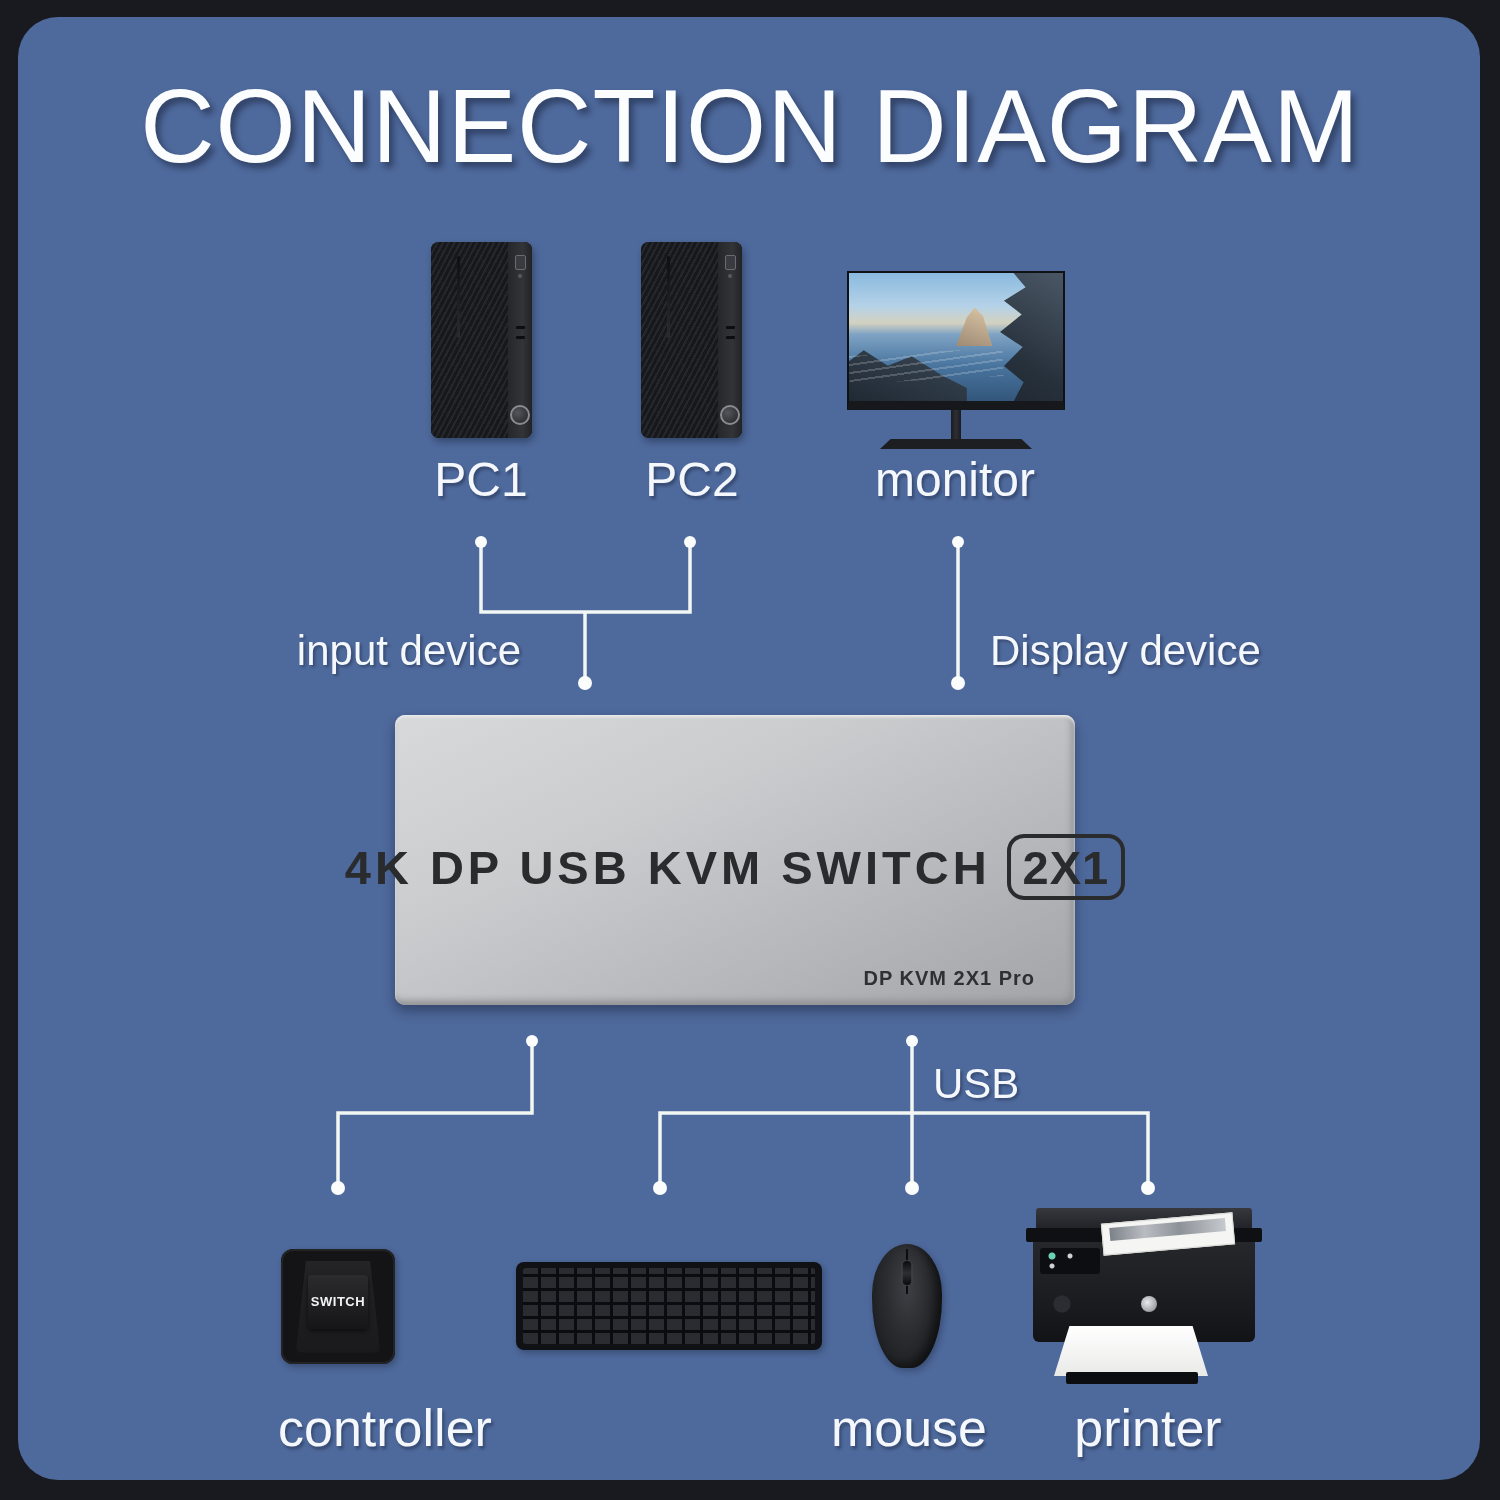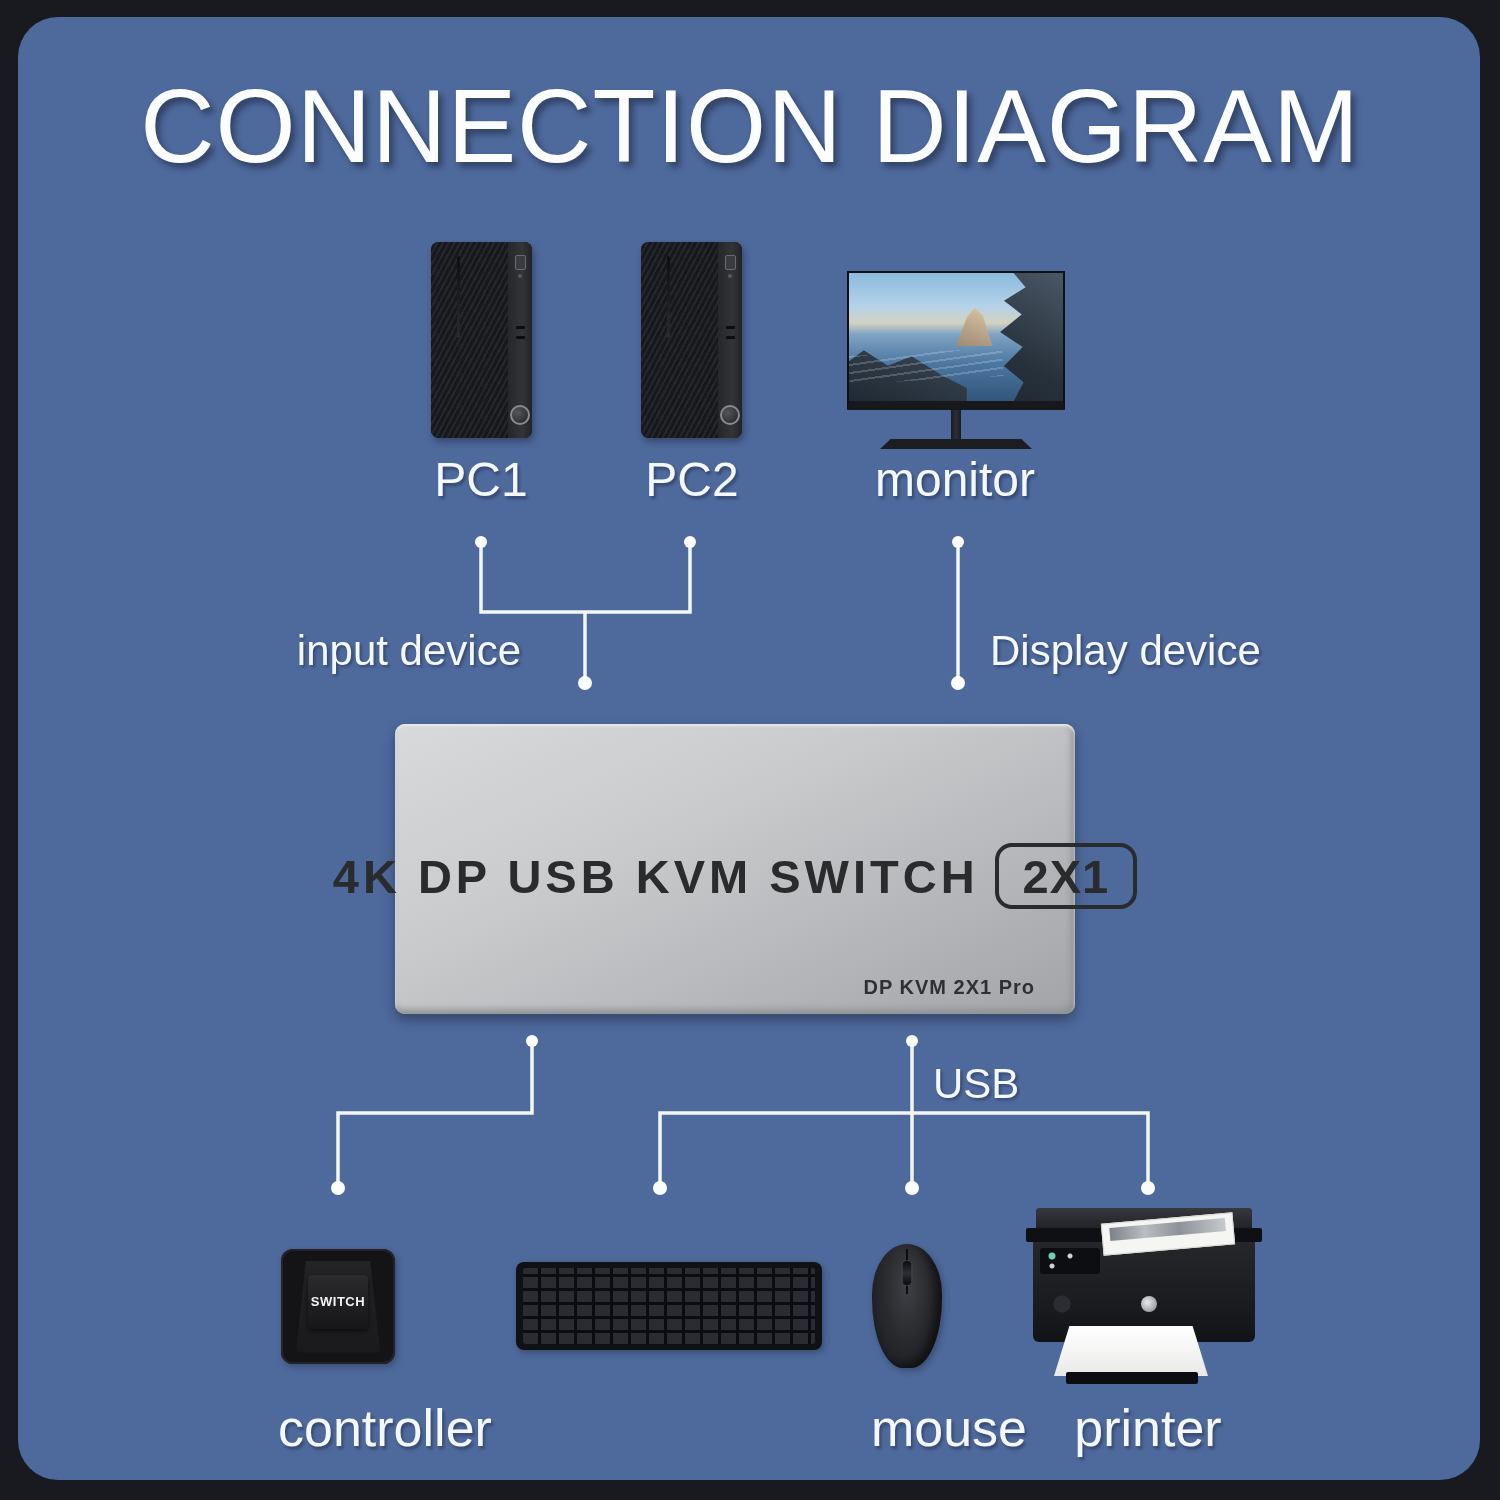--- a/index.html
+++ b/index.html
@@ -48,25 +48,25 @@
              clip-path:polygon(0 35%,14% 14%,34% 40%,54% 24%,78% 55%,100% 78%,100% 100%,0 100%);}
   .mon-foam{position:absolute;left:0;bottom:16%;width:72%;height:22%;opacity:.55;transform:rotate(-3deg);
             background:repeating-linear-gradient(175deg,rgba(255,255,255,.35) 0 2px,transparent 2px 8px);}
   .mon-neck{width:10px;height:30px;margin:0 auto;background:linear-gradient(90deg,#1a1b1f,#2e2f34,#1a1b1f);}
   .mon-base{width:152px;height:10px;margin:-1px auto 0;background:#1d1e22;
             clip-path:polygon(0 100%,7% 0,93% 0,100% 100%);}
 
   
   .kvm-box{position:absolute;left:395px;top:715px;width:680px;height:290px;border-radius:10px;
            background:linear-gradient(155deg,#d8d9db 0%,#cbccce 35%,#b6b7ba 70%,#a3a4a7 100%);
-           box-shadow:inset 0 2px 3px #eceded,inset -3px -4px 7px #8d8e91,0 6px 12px rgba(15,20,35,.4);margin-top:9px;}
+           box-shadow:inset 0 2px 3px #eceded,inset -3px -4px 7px #8d8e91,0 6px 12px rgba(15,20,35,.4);}
   .kvm-row{position:absolute;inset:0;display:flex;align-items:center;justify-content:center;gap:16px;
            transform:translateY(7px);}
   .kvm-name{font-size:47px;font-weight:bold;letter-spacing:4px;color:#2a2b2d;white-space:nowrap;}
-  .kvm-badge{border:4px solid #2a2b2d;border-radius:17px;padding:6px 24px 5px;
+  .kvm-badge{border:4px solid #2a2b2d;border-radius:17px;padding:6px 12px 5px;
              font-size:47px;font-weight:bold;letter-spacing:1px;color:#2a2b2d;line-height:1;}
   .kvm-model{position:absolute;right:40px;bottom:15px;font-size:20px;font-weight:bold;
              letter-spacing:1px;color:#2f3032;}
 
   
   .controller{position:absolute;left:281px;top:1249px;width:114px;height:115px;background:#141416;border-radius:12px;
               box-shadow:inset 0 0 0 2px #232326,2px 3px 6px rgba(10,15,25,.3);}
   .ctrl-inner{position:absolute;left:13%;top:10%;width:74%;height:80%;border-radius:6px;
               background:linear-gradient(180deg,#242426,#1a1a1c);
               clip-path:polygon(12% 0,88% 0,100% 100%,0 100%);}
@@ -224,15 +224,15 @@
     <div class="pr-panel"></div>
     <div class="pr-print">
       <div class="pr-print-img"></div>
     </div>
     <div class="pr-logo"></div>
     <div class="pr-paper"></div>
     <div class="pr-lip"></div>
   </div>
 
   <div class="dev-label bottom" style="left:238px;margin-left:40px;">controller</div>
-  <div class="dev-label bottom" style="left:849px;">mouse</div>
+  <div class="dev-label bottom" style="left:809px;">mouse</div>
   <div class="dev-label bottom" style="left:1048px;">printer</div>
 </div>
 
 </body></html>

